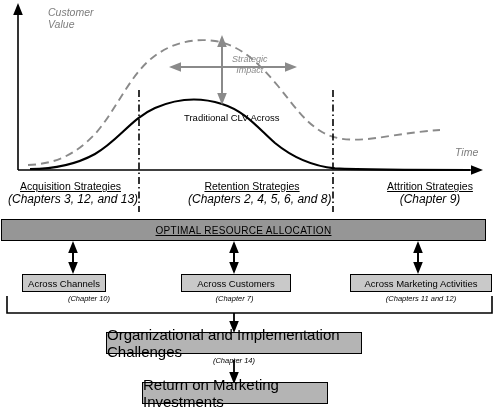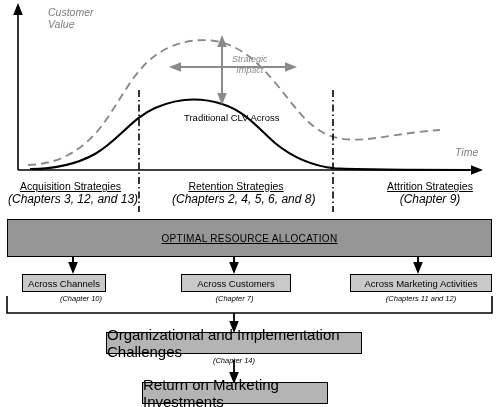--- a/index.html
+++ b/index.html
@@ -144,21 +144,21 @@
     <div>Impact</div>
   </div>
 
   <div class="lbl curve-label" style="left:184px; top:112px;">Traditional CLV Across</div>
 
   <div class="lbl" style="left:8px; top:180px; width:125px;">
     <div class="stage-title">Acquisition Strategies</div>
     <div class="stage-sub">(Chapters 3, 12, and 13)</div>
   </div>
 
-  <div class="lbl" style="left:172px; top:180px; width:128px;">
+  <div class="lbl" style="left:188px; top:180px; width:128px;">
     <div class="stage-title">Retention Strategies</div>
     <div class="stage-sub">(Chapters 2, 4, 5, 6, and 8)</div>
   </div>
 
   <div class="lbl" style="left:374px; top:180px; width:112px;">
     <div class="stage-title">Attrition Strategies</div>
     <div class="stage-sub">(Chapter 9)</div>
   </div>
 
   <svg id="flow-svg" width="500" height="407" viewBox="0 0 500 407">
@@ -193,28 +193,28 @@
       <line x1="234" y1="313" x2="234" y2="324" stroke="#000" stroke-width="1.8"></line>
       <polygon points="234,333 229.2,321 238.8,321" fill="#000"></polygon>
     </g>
 
     <g>
       <line x1="234" y1="360" x2="234" y2="375" stroke="#000" stroke-width="1.8"></line>
       <polygon points="234,384 229.2,372 238.8,372" fill="#000"></polygon>
     </g>
   </svg>
 
-  <div class="box box-wide" style="left:7px; top:219px; width:485px; height:38px;">
+  <div class="box box-wide" style="left:1px; top:219px; width:485px; height:22px;">
     <span>OPTIMAL RESOURCE ALLOCATION</span>
   </div>
 
   <div class="box box-small" style="left:22px; top:274px; width:84px; height:18px;">
     <span>Across Channels</span>
   </div>
-  <div class="lbl chapter-note" style="left:30px; top:294px; width:102px;">(Chapter 10)</div>
+  <div class="lbl chapter-note" style="left:38px; top:294px; width:102px;">(Chapter 10)</div>
 
   <div class="box box-small" style="left:181px; top:274px; width:110px; height:18px;">
     <span>Across Customers</span>
   </div>
   <div class="lbl chapter-note" style="left:181px; top:294px; width:107px;">(Chapter 7)</div>
 
   <div class="box box-small" style="left:350px; top:274px; width:142px; height:18px;">
     <span>Across Marketing Activities</span>
   </div>
   <div class="lbl chapter-note" style="left:350px; top:294px; width:142px;">(Chapters 11 and 12)</div>

